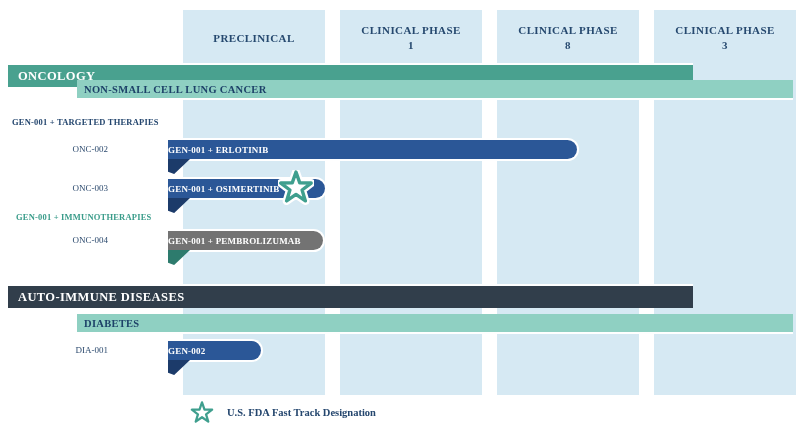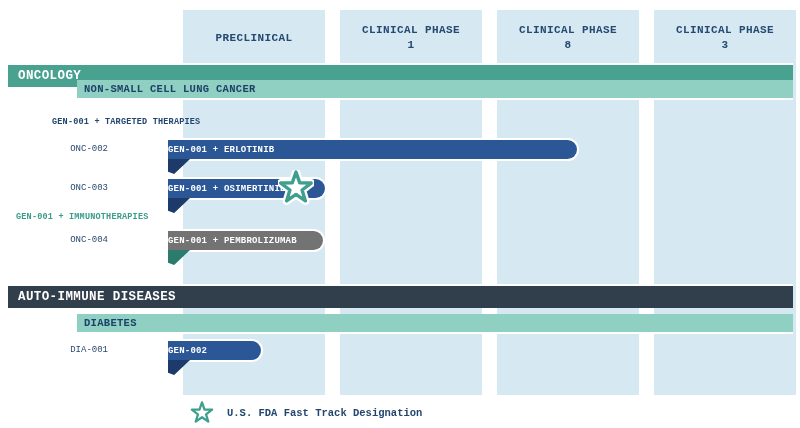--- a/index.html
+++ b/index.html
@@ -1,36 +1,36 @@
 <!DOCTYPE html>
 <html><head>
 <meta charset="utf-8">
 <style>
   html,body{margin:0;padding:0;background:#fff;}
   .stage{
     position:relative;width:800px;height:428px;background:#ffffff;
-    font-family:Liberation Mono, monospace;overflow:hidden;
+    font-family:Liberation Serif, serif;overflow:hidden;
   }
   
   .col{position:absolute;top:10px;width:142px;height:385px;background:#d6e9f3;z-index:1;}
   .col-label{height:56px;display:flex;align-items:center;justify-content:center;text-align:center;}
   .col-label span{display:inline-block;max-width:100px;font-weight:bold;font-size:11px;line-height:15px;color:#26496f;letter-spacing:0.4px;}
   
-  .secbar{position:absolute;left:8px;width:785px;height:24px;box-sizing:border-box;border-top:2px solid #fff;
+  .secbar{position:absolute;left:8px;width:685px;height:24px;box-sizing:border-box;border-top:2px solid #fff;
     display:flex;align-items:center;padding-left:10px;z-index:3;color:#fff;font-weight:bold;font-size:12.5px;letter-spacing:0.4px;}
   .secbar.oncology{top:63px;background:#49a18f;}
   .secbar.autoimmune{top:284px;background:#313e4b;}
   
   .subbar{position:absolute;left:77px;width:716px;height:20px;box-sizing:border-box;border-bottom:2px solid #fff;
     display:flex;align-items:center;padding-left:7px;z-index:3;background:#8fd0c2;color:#1d4168;font-weight:bold;font-size:10.5px;letter-spacing:0.3px;}
   .subbar.nsclc{top:80px;}
   .subbar.diabetes{top:308px;margin-top:6px;}
   
   .group-label{position:absolute;font-weight:bold;font-size:8.5px;letter-spacing:0.2px;z-index:2;white-space:nowrap;}
-  .group-label.navy{color:#24466e;margin-left:40px;}
+  .group-label.navy{color:#24466e;}
   .group-label.teal{color:#3a9c8a;}
   
   .row-label{position:absolute;left:38px;width:70px;text-align:right;font-size:9px;color:#2c4a6e;z-index:2;line-height:19px;}
   
   .bar{position:absolute;left:168px;height:19px;border-radius:0 10px 10px 0;box-shadow:0 0 0 2px #fff;
     display:flex;align-items:center;box-sizing:border-box;color:#fff;font-weight:bold;font-size:9px;letter-spacing:0.2px;z-index:4;white-space:nowrap;}
   .bar.navy{background:#2b5797;}
   .bar.teal{background:#737373;align-items:center;}
   
   .fold{position:absolute;left:168px;width:22px;height:15px;z-index:5;

